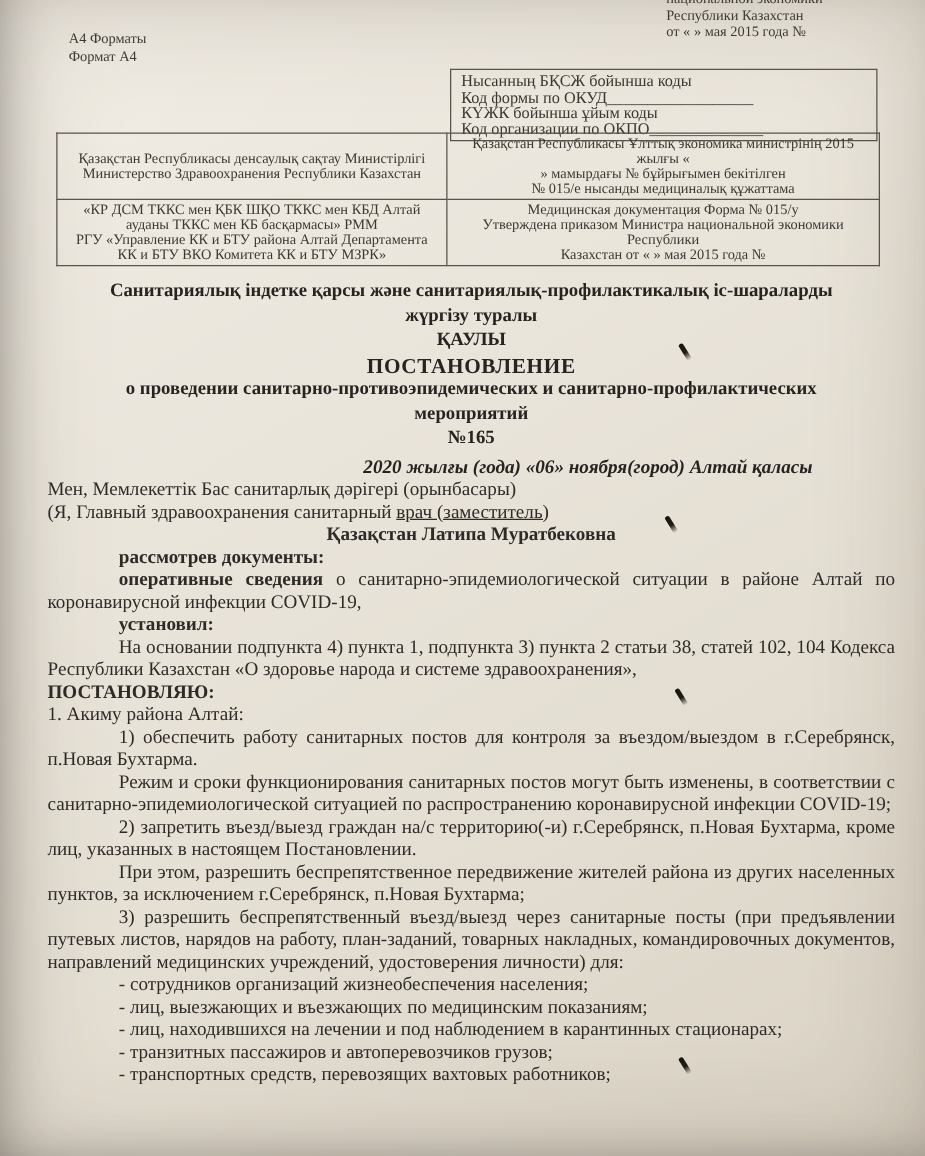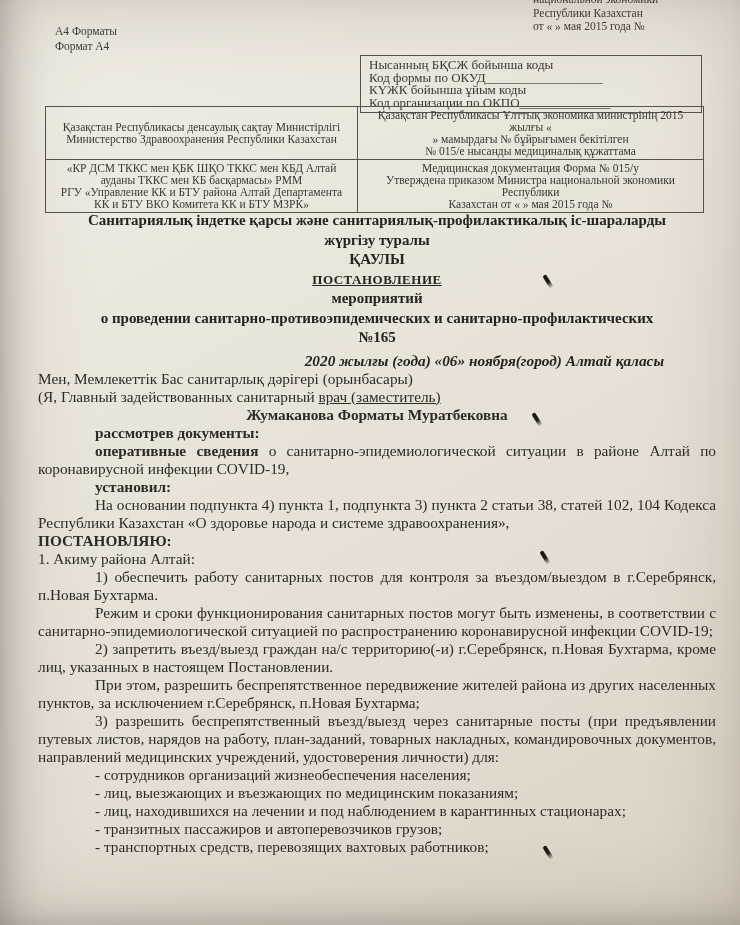--- a/index.html
+++ b/index.html
@@ -23,27 +23,27 @@
   }
   .header-table {
     position:absolute; left:45px; top:106px; width:659px;
     border-collapse:collapse; font-size:11.5px; color:#3b3833;
   }
   .header-table td {
     border:1px solid #57534b; text-align:center; vertical-align:middle;
     padding:2px 6px; line-height:12px;
   }
   .content { position:absolute; left:38px; top:206px; width:678px; }
-  .title-block { text-align:center; font-weight:bold; font-size:15px; line-height:19.5px; margin-top:5px; color:#262320; }
-  .title-line.t17 { font-size:13px; letter-spacing:.5px;text-decoration:underline; }
+  .title-block { text-align:center; font-weight:bold; font-size:15px; line-height:19.5px; margin-top:18px; color:#262320; }
+  .title-line.t17 { font-size:17px; letter-spacing:.5px; }
   .date-line {
     display:flex; justify-content:flex-end; align-items:baseline;
     font-weight:bold; font-size:15.3px; line-height:19px; margin-top:3px; color:#262320;font-style:italic;
   }
-  .date-line .right { margin-right:52px; }
+  .date-line .right { margin-right:66px; }
   .doc-body p.para { margin:0; font-size:15.3px; line-height:18px; color:#2e2b27; }
   .para.indent  { text-indent:57px; }
   .para.justify { text-align:justify; }
   .para.center  { text-align:center; }
   .para.bold    { font-weight:bold; }
   .para.gap     { margin:3px 0; }
   .b { font-weight:bold; }
   .u { text-decoration:underline; }
   .pen-mark {
     position:absolute; width:4px; height:15px; border-radius:3px;
@@ -110,34 +110,34 @@
     </tr>
   </tbody>
     </table>
 
   <div class="content">
     <div class="title-block">
         <div class="title-line t15">Санитариялық індетке қарсы және санитариялық-профилактикалық іс-шараларды</div>
         <div class="title-line t15">жүргізу туралы</div>
         <div class="title-line t15">ҚАУЛЫ</div>
         <div class="title-line t17">ПОСТАНОВЛЕНИЕ</div>
+        <div class="title-line t15">о проведении санитарно-противоэпидемических и санитарно-профилактических</div>
         <div class="title-line t15">мероприятий</div>
-        <div class="title-line t15">о проведении санитарно-противоэпидемических и санитарно-профилактических</div>
         <div class="title-line t15">№165</div>
       </div>
 
     <div class="date-line">
       <span class="left">2020 жылғы (года) «06» ноября</span>
       <span class="right">(город) Алтай қаласы</span>
     </div>
 
     <div class="doc-body">
         <p class="para plain"><span>Мен, Мемлекеттік Бас санитарлық дәрігері (орынбасары)</span></p>
-        <p class="para plain"><span>(Я,  Главный задействованных санитарный </span><span class="u">врач (заместитель)</span></p>
-        <p class="para center bold"><span>Жумаканова Форматы Муратбековна</span></p>
+        <p class="para plain"><span>(Я,  Главный здравоохранения санитарный </span><span class="u">врач (заместитель)</span></p>
+        <p class="para center bold"><span>Қазақстан Латипа Муратбековна</span></p>
         <p class="para indent"><span class="b">рассмотрев документы:</span></p>
         <p class="para indent justify"><span class="b">оперативные сведения</span><span> о санитарно-эпидемиологической ситуации в районе Алтай по коронавирусной инфекции COVID-19,</span></p>
         <p class="para indent"><span class="b">установил:</span></p>
         <p class="para indent justify"><span>На основании подпункта 4) пункта 1, подпункта 3) пункта 2 статьи 38, статей 102, 104 Кодекса Республики Казахстан «О здоровье народа и системе здравоохранения»,</span></p>
         <p class="para bold"><span>ПОСТАНОВЛЯЮ:</span></p>
         <p class="para plain"><span>1. Акиму района Алтай:</span></p>
         <p class="para indent justify"><span>1) обеспечить работу  санитарных постов для контроля за въездом/выездом в г.Серебрянск, п.Новая Бухтарма.</span></p>
         <p class="para indent justify"><span>Режим и сроки функционирования санитарных постов могут быть изменены, в соответствии с санитарно-эпидемиологической ситуацией по распространению коронавирусной инфекции COVID-19;</span></p>
         <p class="para indent justify"><span>2) запретить въезд/выезд граждан на/с территорию(-и) г.Серебрянск, п.Новая Бухтарма, кроме лиц, указанных в настоящем Постановлении.</span></p>
         <p class="para indent justify"><span>При этом, разрешить беспрепятственное передвижение жителей района из других населенных пунктов, за исключением г.Серебрянск, п.Новая Бухтарма;</span></p>

